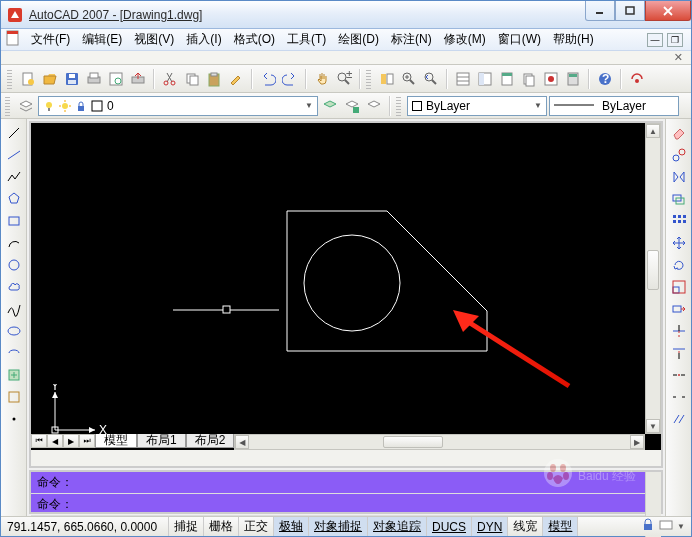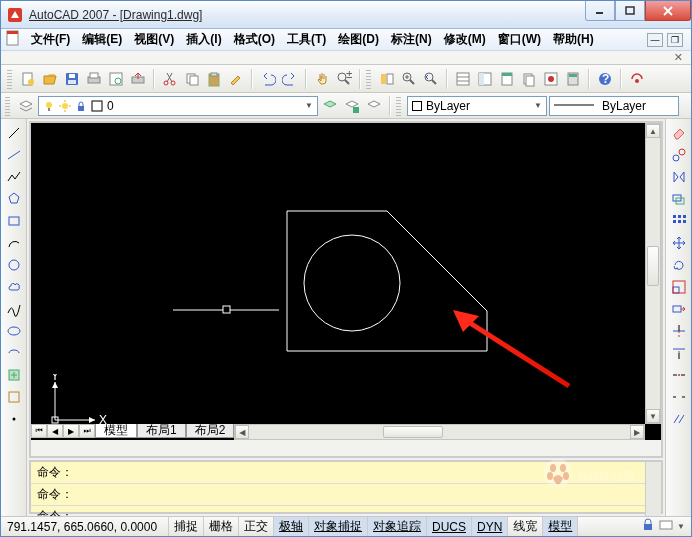--- a/index.html
+++ b/index.html
@@ -6,21 +6,21 @@
 body { background: #fff; width: 692px; height: 537px; overflow: hidden; position: relative; }
 .window { width: 692px; height: 537px; border: 1px solid #5a8ac6; display: flex; flex-direction: column; background: #f0f0f0; }
 .titlebar { height: 28px; background: linear-gradient(#fdfeff, #e6eef9 45%, #d4e3f5); display: flex; align-items: center; padding-left: 6px; border-bottom: 1px solid #9cb8dd; }
 .titlebar .icon { width: 16px; height: 16px; margin-right: 6px; }
 .titlebar .title { flex: 1; color: #2b2b2b; text-decoration: underline; }
 .winbtns { display: flex; height: 100%; align-items: flex-start; }
 .winbtn { width: 30px; height: 20px; margin-top: 0; display: flex; align-items: center; justify-content: center; border: 1px solid #8aa6cc; border-top: none; background: linear-gradient(#f3f7fd, #dbe8f8); }
 .winbtn.min { border-radius: 0 0 0 3px; }
 .winbtn.close { width: 46px; background: linear-gradient(#f1a0a0, #d94c3a); border-radius: 0 0 3px 0; border-color: #b43f34; }
 .menubar { height: 22px; background: linear-gradient(#f9fbfe, #e6eef9); display: flex; align-items: center; padding: 0 4px; border-bottom: 1px solid #c9d8ee; gap: 0; }
-.menubar .mi { padding: 2px 6px; cursor: default; font-weight: bold; }
+.menubar .mi { padding: 2px 6px; cursor: default; }
 .menubar .mdi { margin-left: auto; display: flex; gap: 4px; padding-right: 4px; }
 .mdi-btn { width: 16px; height: 14px; border: 1px solid #9aa; background: #eef3fa; display: flex; align-items: center; justify-content: center; font-size: 9px; }
 .closebar { height: 14px; background: #f4f4f0; border-bottom: 1px solid #c9c9c2; display: flex; justify-content: flex-end; padding-right: 8px; align-items: center; }
 .closebar .x { font-size: 11px; color: #666; }
 .toolbar { height: 28px; background: linear-gradient(#fafafa, #e8e8e2); border-bottom: 1px solid #c9c9c2; display: flex; align-items: center; padding: 0 6px; gap: 2px; flex-wrap: nowrap; overflow: hidden; }
 .tbtn { width: 20px; height: 20px; display: flex; align-items: center; justify-content: center; border-radius: 2px; flex-shrink: 0; }
 .tsep { width: 2px; height: 20px; border-left: 1px solid #ccc; border-right: 1px solid #fff; margin: 0 3px; flex-shrink: 0; }
 .grip { width: 5px; height: 20px; background: repeating-linear-gradient(0deg, #bbb 0 1px, transparent 1px 3px); margin-right: 4px; flex-shrink: 0; }
 .propbar { height: 26px; background: linear-gradient(#fafafa, #e8e8e2); border-bottom: 1px solid #c9c9c2; display: flex; align-items: center; padding: 0 4px; gap: 2px; }
 .dropdown { height: 20px; background: #fff; border: 1px solid #7b9ebd; display: flex; align-items: center; padding: 0 4px; font-size: 11px; gap: 4px; }
@@ -38,21 +38,21 @@
 .arrow-annotation { position: absolute; left: 420px; top: 185px; }
 .sc-track { background: #e9e9e3; border: 1px solid #c5c5bf; }
 .sc-v { position: absolute; right: 0; top: 0; width: 16px; bottom: 32px; display: flex; flex-direction: column; }
 .sc-h-row { position: absolute; left: 0; right: 16px; bottom: 16px; height: 16px; display: flex; }
 .sc-btn { width: 14px; height: 14px; background: linear-gradient(#fdfdfd, #e5e5df); border: 1px solid #bfbfb9; display: flex; align-items: center; justify-content: center; font-size: 8px; color: #555; }
 .sc-thumb { background: linear-gradient(#fdfdfd, #e5e5df); border: 1px solid #bfbfb9; border-radius: 2px; }
 .tabs-row { position: absolute; left: 0; bottom: 0; height: 16px; right: 0; background: #f2f2ee; display: flex; align-items: center; font-size: 11px; }
 .nav-btn { width: 16px; height: 14px; background: linear-gradient(#fdfdfd, #e5e5df); border: 1px solid #bfbfb9; display: flex; align-items: center; justify-content: center; font-size: 8px; }
 .layout-tab { padding: 0 8px; height: 14px; background: #ececec; border: 1px solid #999; border-top: none; line-height: 13px; }
 .layout-tab.active { background: #fff; font-weight: normal; }
-.cmd-area { height: 54px; background: #fef9c3; border: 2px solid #ccc; margin: 0 2px 2px; display: flex; flex-direction: column; font-size: 12px; }
+.cmd-area { height: 44px; background: #8b5cf6; border: 2px solid #ccc; margin: 0 2px 2px; display: flex; flex-direction: column; font-size: 12px; }
 .cmd-line { flex: 1; border-bottom: 1px solid #ddd; padding: 2px 6px; display: flex; align-items: center; }
 .cmd-line:last-child { border-bottom: none; }
 .cmd-sc { width: 16px; background: #e9e9e3; border-left: 1px solid #ccc; }
 .statusbar { height: 20px; background: linear-gradient(#fafafa, #e8e8e2); display: flex; align-items: center; border-top: 1px solid #c9c9c2; font-size: 11px; }
 .coord { width: 168px; padding: 0 6px; border-right: 1px solid #ccc; height: 100%; display: flex; align-items: center; }
 .stbtn { padding: 0 5px; height: 100%; display: flex; align-items: center; border-right: 1px solid #ccc; cursor: default; }
 .stbtn.active { background: #d0def0; text-decoration: underline; }
 .sticons { margin-left: auto; display: flex; gap: 4px; padding: 0 6px; align-items: center; }
 .watermark { position: absolute; right: 20px; bottom: 44px; opacity: 0.32; pointer-events: none; margin-top: 12px; }
 </style>

